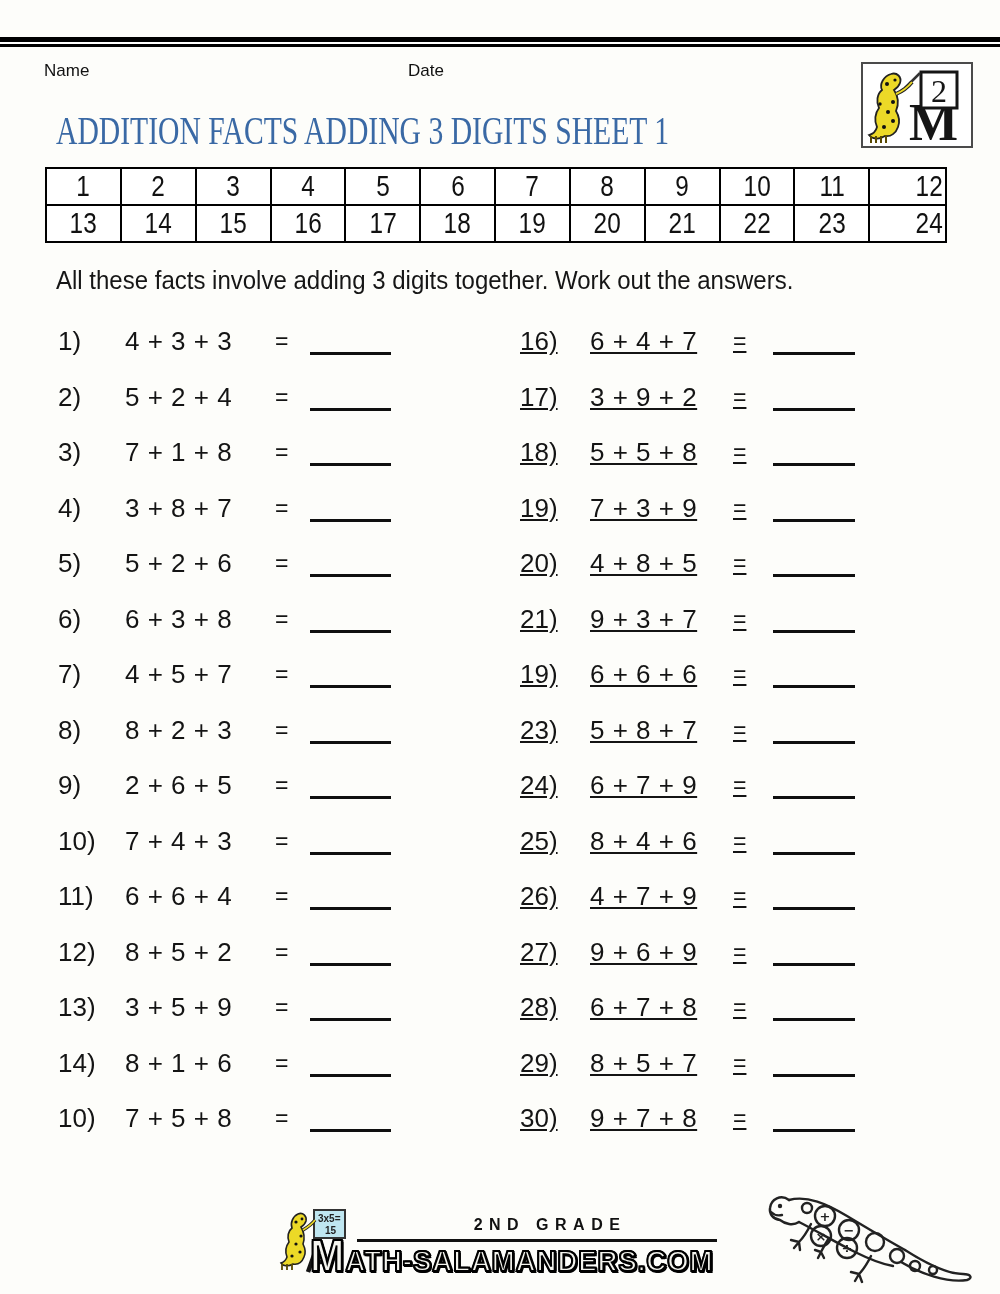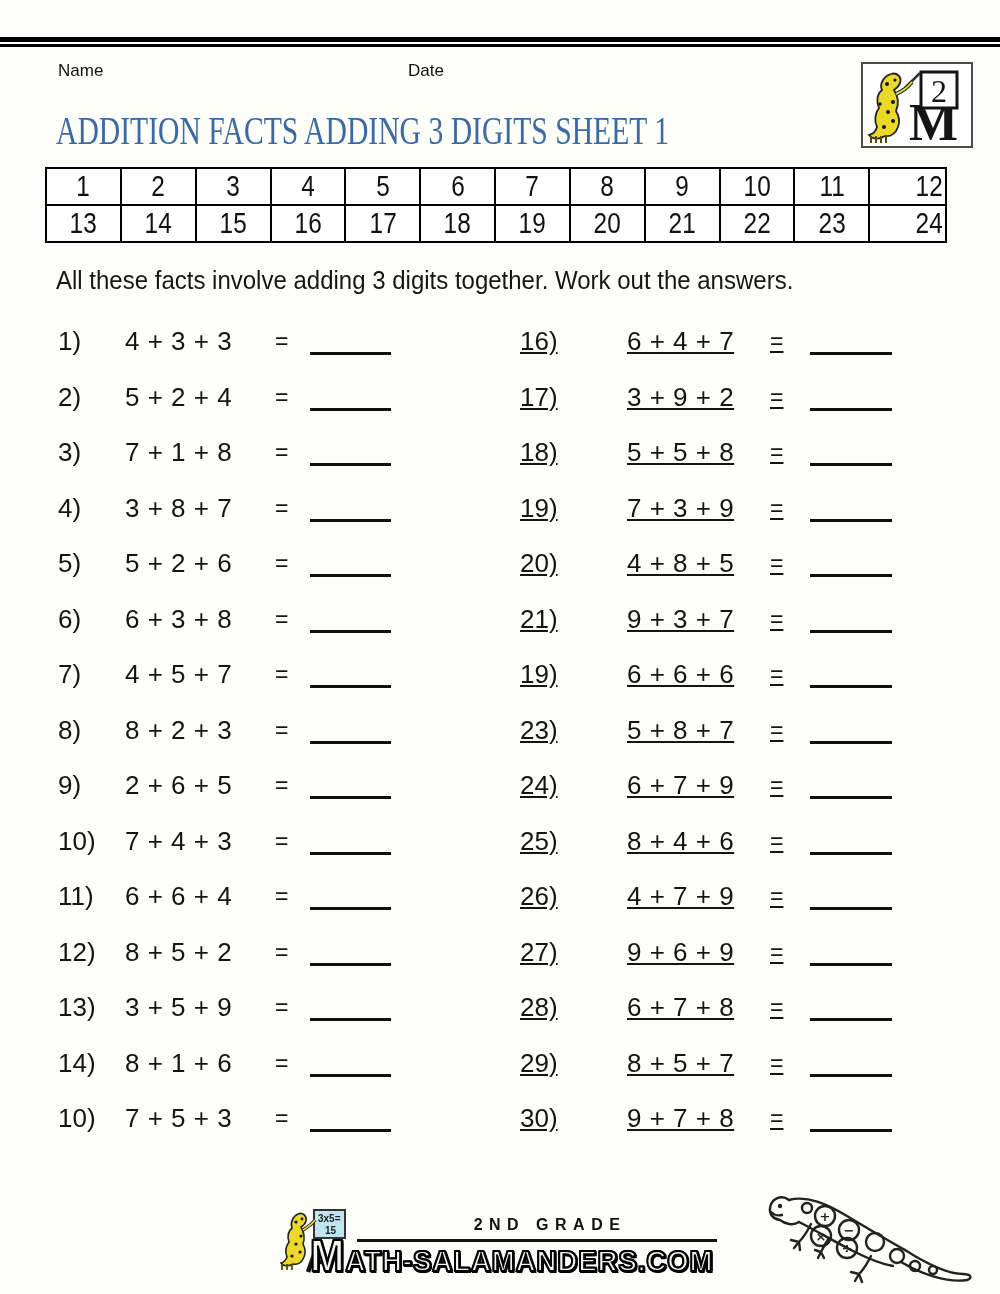--- a/index.html
+++ b/index.html
@@ -6,21 +6,21 @@
   .page {
     position:relative; width:1000px; height:1294px; margin:0 auto;
     background:#fdfdfa; font-family:"Liberation Sans", sans-serif; color:#141414;
     overflow:hidden;
   }
   .top-rule {
     position:absolute; left:0; top:37px; width:1000px; height:10px;
     background:linear-gradient(to bottom,#000 0,#000 5.5px,#fff 5.5px,#fff 7.5px,#000 7.5px,#000 10px);
   }
   .field-label { position:absolute; top:61px; font-size:17px; color:#111; }
-  #name-label { left:58px; }
+  #name-label { left:44px; }
   #date-label { left:408px; }
   .title {
     position:absolute; left:56px; top:108px; margin:0;
     font-family:"Liberation Serif", serif; font-weight:normal; font-size:39px;
     color:#3a69a5; white-space:nowrap;
     transform:scaleX(0.76); transform-origin:0 0;
   }
   .logo-box {
     position:absolute; left:861px; top:62px; width:108px; height:82px;
     border:2px solid #4b4b4b; background:#fff;
@@ -44,21 +44,21 @@
   }
   .problems { position:absolute; top:314px; }
   #problems-left  { left:58px; }
   #problems-right { left:520px;text-decoration:underline; }
   .p-row { display:flex; align-items:center; height:55.5px; font-size:26px; color:#141414; }
   .p-num  { width:67px; }
   .p-expr { width:150px; letter-spacing:0.5px; white-space:nowrap; }
   .p-eq   { width:35px; font-size:23px; }
   .p-blank{ width:81px; height:0; border-bottom:3px solid #0f0f0f; position:relative; top:12px; }
   #problems-right .p-num  { width:70px; }
-  #problems-right .p-expr { width:143px;margin-left:37px; }
+  #problems-right .p-expr { width:143px; }
   #problems-right .p-eq   { width:40px; }
   #problems-right .p-blank{ width:82px; }
   
   .grade-label {
     position:absolute; left:410px; top:1216px; width:280px; text-align:center;
     font-size:16px; font-weight:bold; letter-spacing:6.5px; color:#111; white-space:nowrap;
   }
   .footer-line { position:absolute; left:357px; top:1239px; width:360px; height:3px; background:#111; }
   .site-name {
     position:absolute; left:310px; top:1240px; margin:0;
@@ -262,21 +262,21 @@
         <span class="p-blank"></span>
       </div>
       <div class="p-row">
         <span class="p-num">14)</span>
         <span class="p-expr">8 + 1 + 6</span>
         <span class="p-eq">=</span>
         <span class="p-blank"></span>
       </div>
       <div class="p-row">
         <span class="p-num">10)</span>
-        <span class="p-expr">7 + 5 + 3</span>
+        <span class="p-expr">7 + 5 + 8</span>
         <span class="p-eq">=</span>
         <span class="p-blank"></span>
       </div>
     </div>
   <div class="problems" id="problems-right">
       <div class="p-row">
         <span class="p-num">16)</span>
         <span class="p-expr">6 + 4 + 7</span>
         <span class="p-eq">=</span>
         <span class="p-blank"></span>

